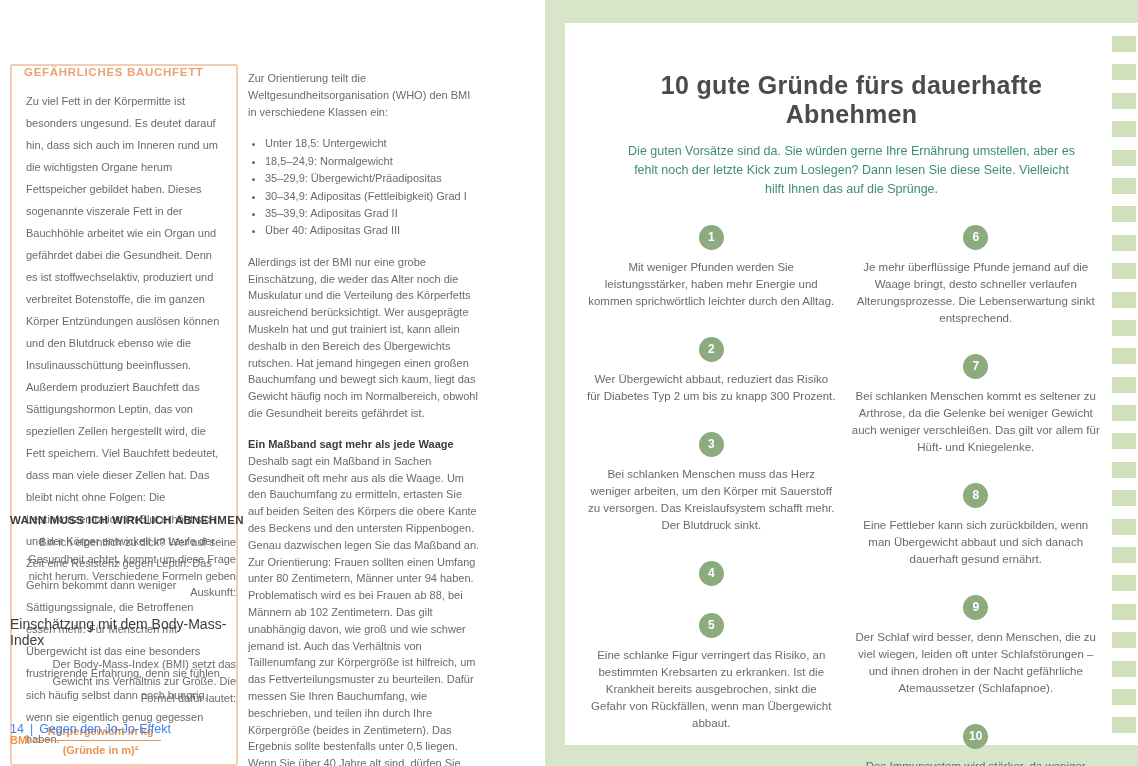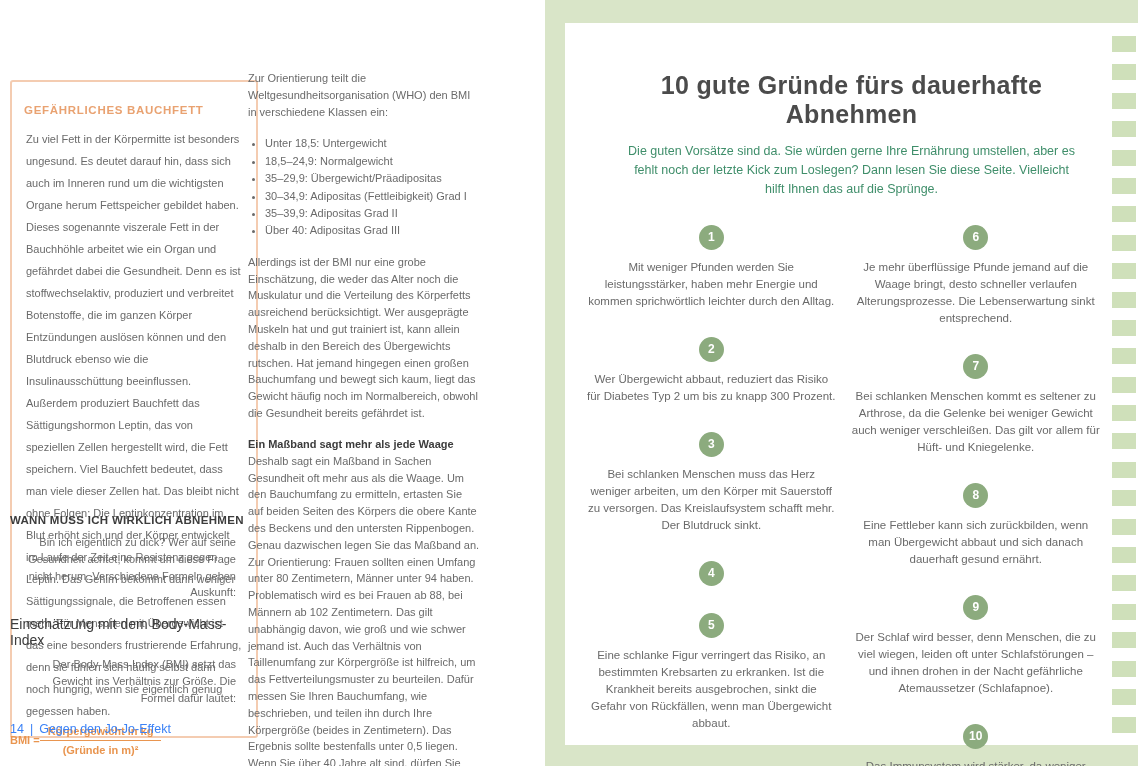--- a/index.html
+++ b/index.html
@@ -5,22 +5,22 @@
   * { box-sizing: border-box; }
   html,body { margin:0; padding:0; }
   body {
     width:1138px; height:766px; overflow:hidden; position:relative;
     font-family:"Liberation Sans", sans-serif; background:#ffffff;
   }
   
   .left-page { position:absolute; left:0; top:0; width:545px; height:766px; background:#fff; }
 
   .warning-box {
-    position:absolute; left:10px; top:80px; width:248px;
-    border:2px solid #f4ccb1; border-radius:3px; padding:22px 12px 12px;
+    position:absolute; left:10px; top:64px; width:228px;
+    border:2px solid #f4ccb1; border-radius:3px; padding:0 12px 12px;
     background:#fff;
   }
   .warning-heading {
     font-size:11.5px; font-weight:bold; color:#e9a271; letter-spacing:0.7px;
     margin:0 0 12px 0;
   }
   .warning-body { font-size:11px; color:#6a6a6a; line-height:22px; margin:2px; }
 
   .wann-section { position:absolute; left:10px; top:514px; width:234px; }
   .dark-heading { font-size:11.5px; font-weight:bold; color:#3c3c3c; letter-spacing:0.3px; margin:0 0 3px 0; }

